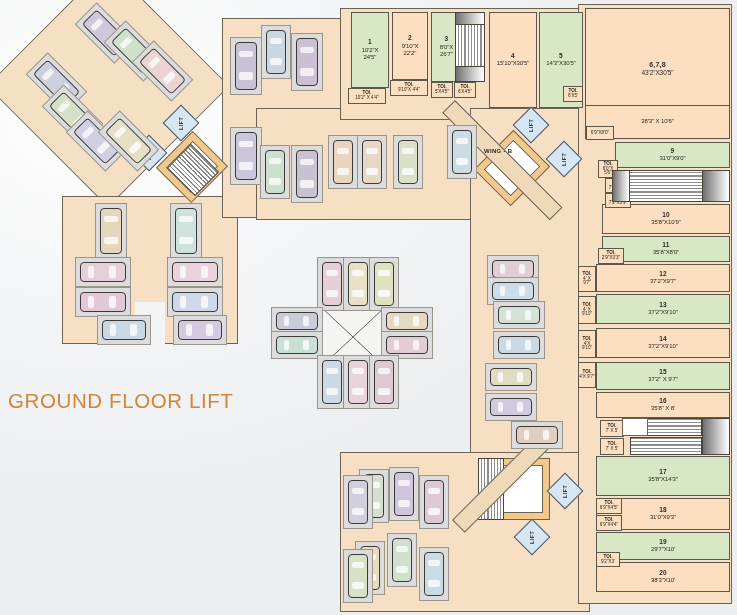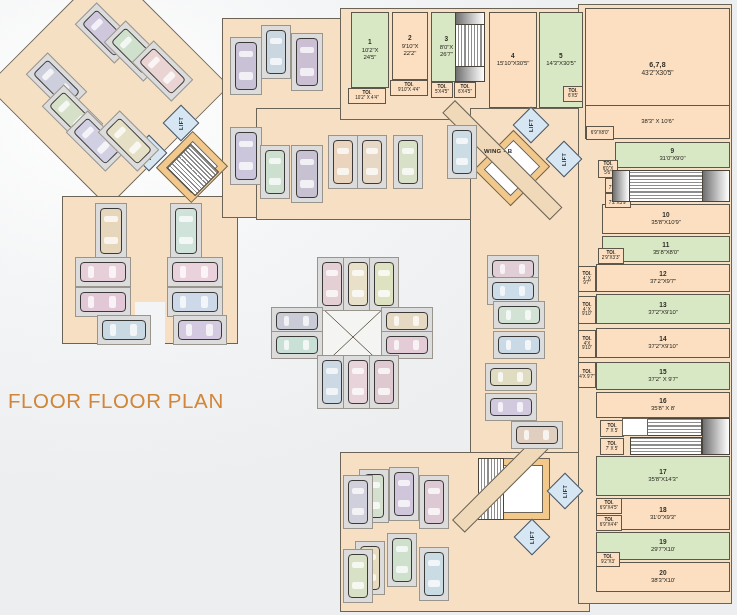--- a/index.html
+++ b/index.html
@@ -402,14 +402,14 @@
       <div class="bay" style="left: 343px; top: 475px; width: 30px; height: 54px;"></div>
       <div class="car v" style="left: 348px; top: 480px; width: 20px; height: 44px; background: rgb(207, 208, 220);"></div>
       <div class="bay" style="left: 343px; top: 549px; width: 30px; height: 54px;"></div>
       <div class="car v" style="left: 348px; top: 554px; width: 20px; height: 44px; background: rgb(216, 224, 197);"></div>
     </div>
 
   <div id="wings-layer">
       <div class="wingtag" style="left: 484px; top: 148px;">WING - B</div>
     </div>
 
-  <div id="title">FLOOR FLOOR PLAN</div>
+  <div id="title">GROUND FLOOR LIFT</div>
 </div>
 
 </body></html>

